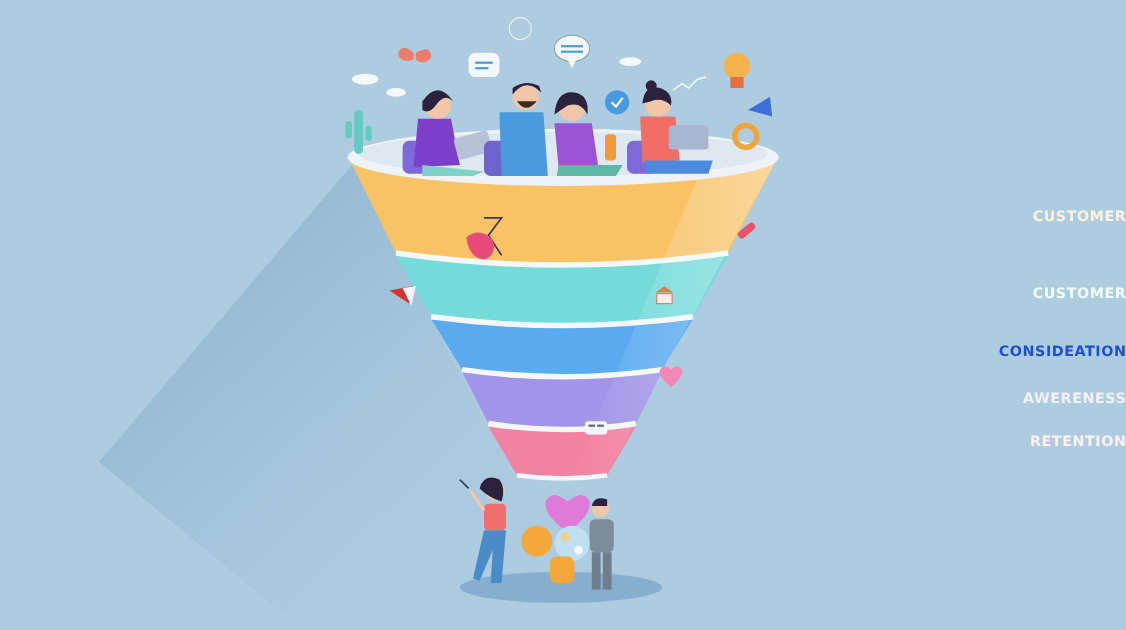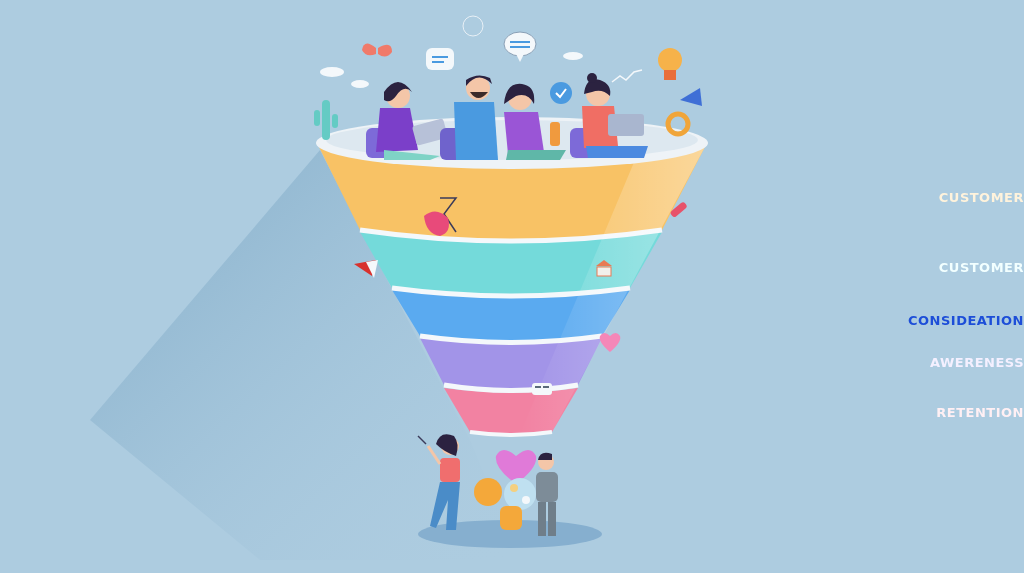--- a/index.html
+++ b/index.html
@@ -3,21 +3,21 @@
 <meta charset="utf-8">
 <style>
   html,body{margin:0;padding:0;}
   body{width:1024px;height:573px;overflow:hidden;background:#adcce0;font-family:"Liberation Sans",sans-serif;position:relative;}
   .scene{position:absolute;left:0;top:0;width:1024px;height:573px;}
   .label{position:absolute;left:0;width:1024px;text-align:right;color:#ffffff;font-weight:bold;letter-spacing:0.5px;font-family:"DejaVu Sans",sans-serif;}
   .lbl-journey{top:188px;font-size:13px;line-height:20px;color:#fff3dc;}
   .lbl-aware{top:260px;font-size:13px;color:#f2ffff;}
   .lbl-consid{top:313px;font-size:13px;color:#1d4ed8;}
   .lbl-conv{top:355px;font-size:13px;color:#f4f0ff;}
-  .lbl-ret{top:405px;font-size:13px;color:#fff0f4;}
+  .lbl-ret{top:394px;font-size:13px;color:#fff0f4;}
   .lbl-journey span{display:block;}
 </style>
 </head>
 <body>
 
 <div class="scene">
 <svg width="1024" height="573" viewBox="0 0 1024 573" xmlns="http://www.w3.org/2000/svg">
   <defs>
     <linearGradient id="shadow" x1="0" y1="0" x2="1" y2="1">
       <stop offset="0" stop-color="#7ea9c6" stop-opacity="0.9"></stop>

